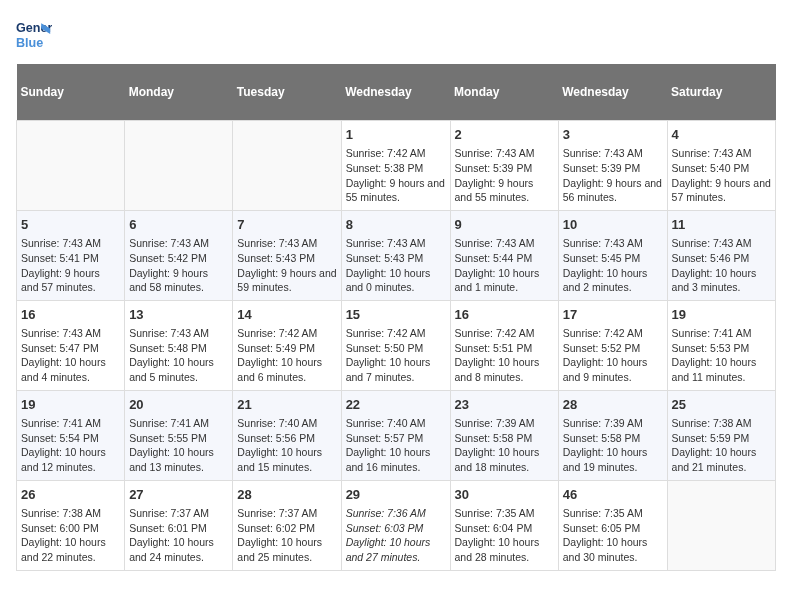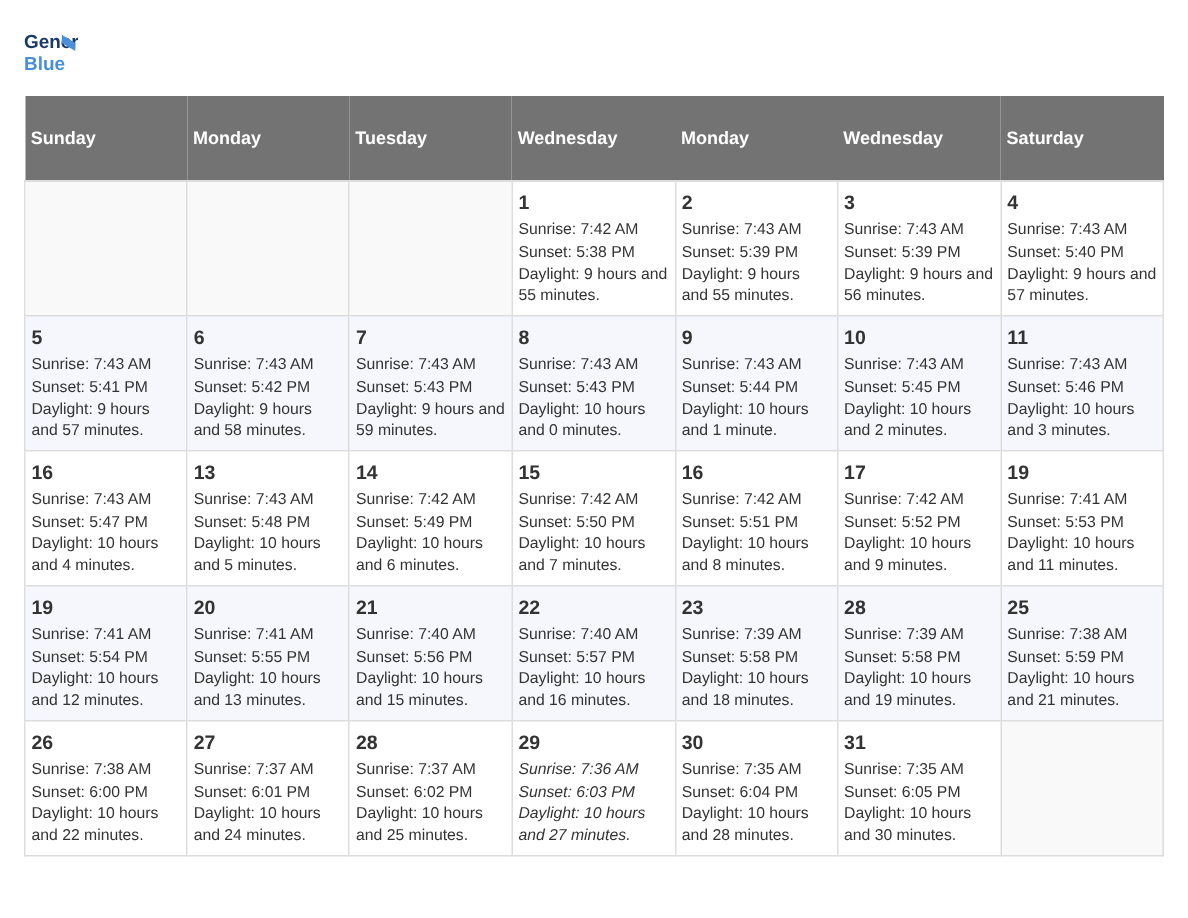--- a/index.html
+++ b/index.html
@@ -305,21 +305,21 @@
 Sunset: 6:03 PM
 Daylight: 10 hours and 27 minutes.</div>
         </td>
         <td>
           <span class="day-num">30</span>
           <div class="day-info" style="white-space: pre-wrap;">Sunrise: 7:35 AM
 Sunset: 6:04 PM
 Daylight: 10 hours and 28 minutes.</div>
         </td>
         <td>
-          <span class="day-num">31</span>
+          <span class="day-num">46</span>
           <div class="day-info" style="white-space: pre-wrap;">Sunrise: 7:35 AM
 Sunset: 6:05 PM
 Daylight: 10 hours and 30 minutes.</div>
         </td>
         <td class="empty"></td>
       </tr>
     </tbody>
 </table>
 
 </body></html>

